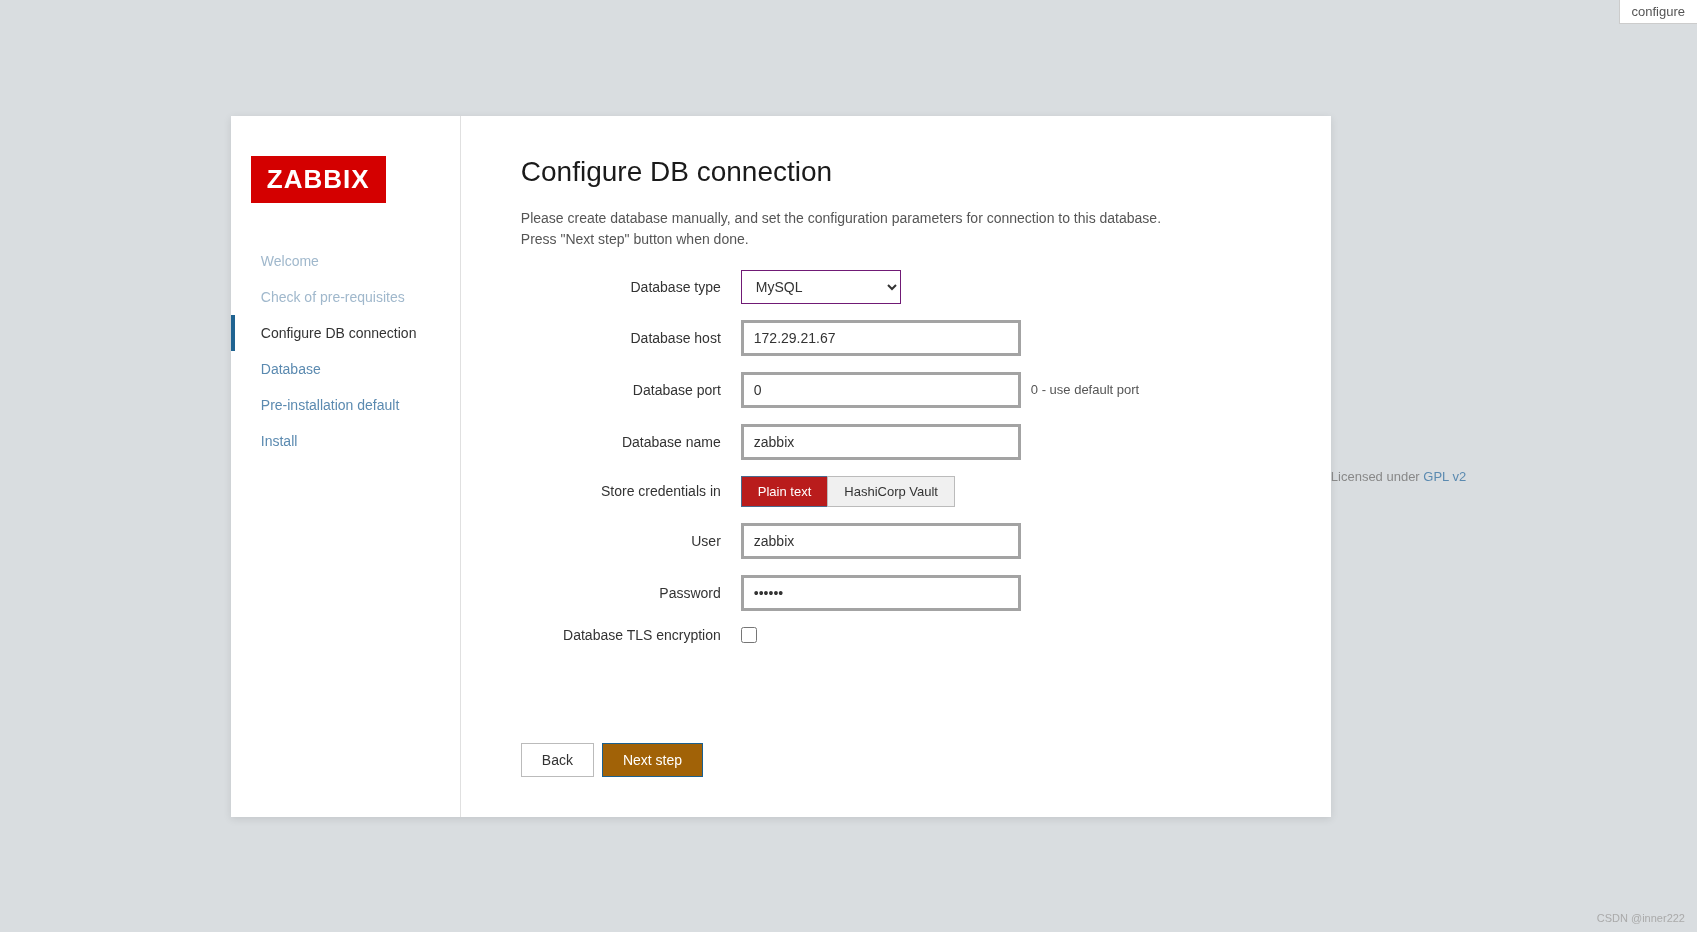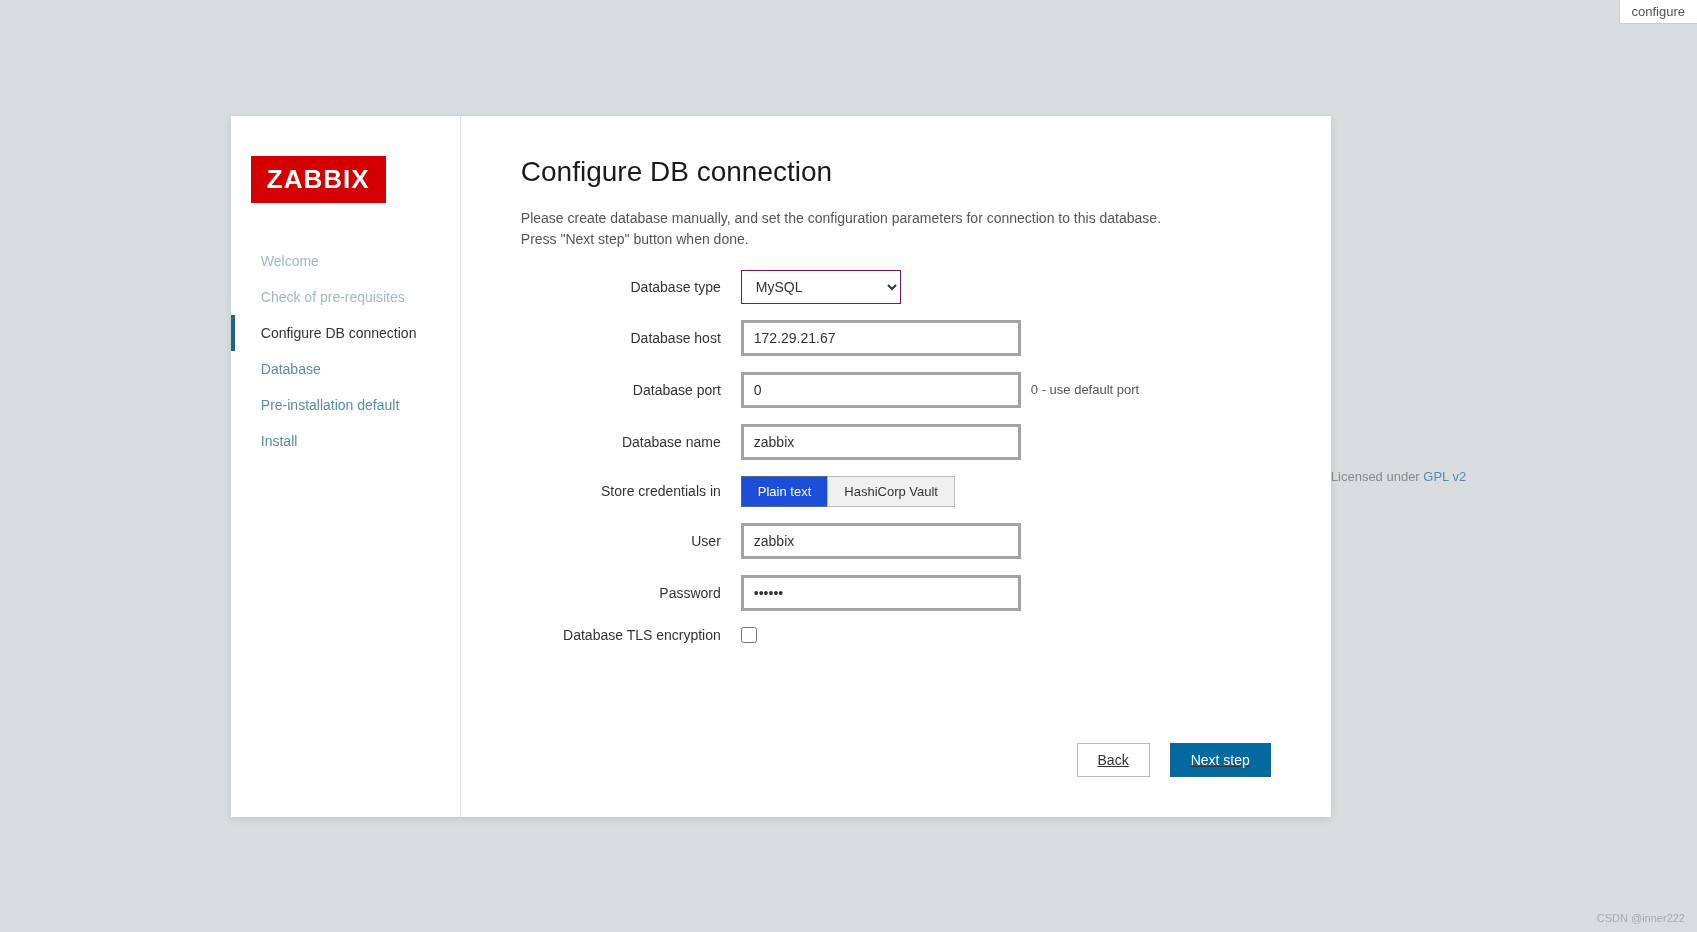--- a/index.html
+++ b/index.html
@@ -176,21 +176,21 @@
     .toggle-btn {
       padding: 7px 16px;
       font-size: 13px;
       border: 1px solid #bbb;
       cursor: pointer;
       background: #f0f0f0;
       color: #333;
     }
 
     .toggle-btn.active {
-      background: #1d4ed8;
+      background: #b91c1c;
       color: white;
       border-color: #4a6a8e;
     }
 
     .toggle-btn:first-child {
       border-right: none;
     }
 
     .checkbox-control {
       display: flex;
@@ -199,41 +199,40 @@
 
     .form-checkbox {
       width: 16px;
       height: 16px;
       border: 1px solid #bbb;
       cursor: pointer;
     }
 
     .footer-buttons {
       display: flex;
-      justify-content: flex-end;
+      justify-content: flex-start;
       padding-top: 40px;
-      gap: 20px;
+      gap: 8px;
       margin-top: 60px;
-      text-decoration: underline;
     }
 
     .btn-back {
       padding: 8px 20px;
       font-size: 14px;
       border: 1px solid #bbb;
       background: white;
       color: #333;
       cursor: pointer;
     }
 
     .btn-next {
       padding: 8px 20px;
       font-size: 14px;
       border: 1px solid #1a6090;
-      background: #0369a1;
+      background: #a16207;
       color: white;
       cursor: pointer;
     }
 
     .page-footer {
       margin-top: 20px;
       color: #888;
       font-size: 13px;
     }
 

